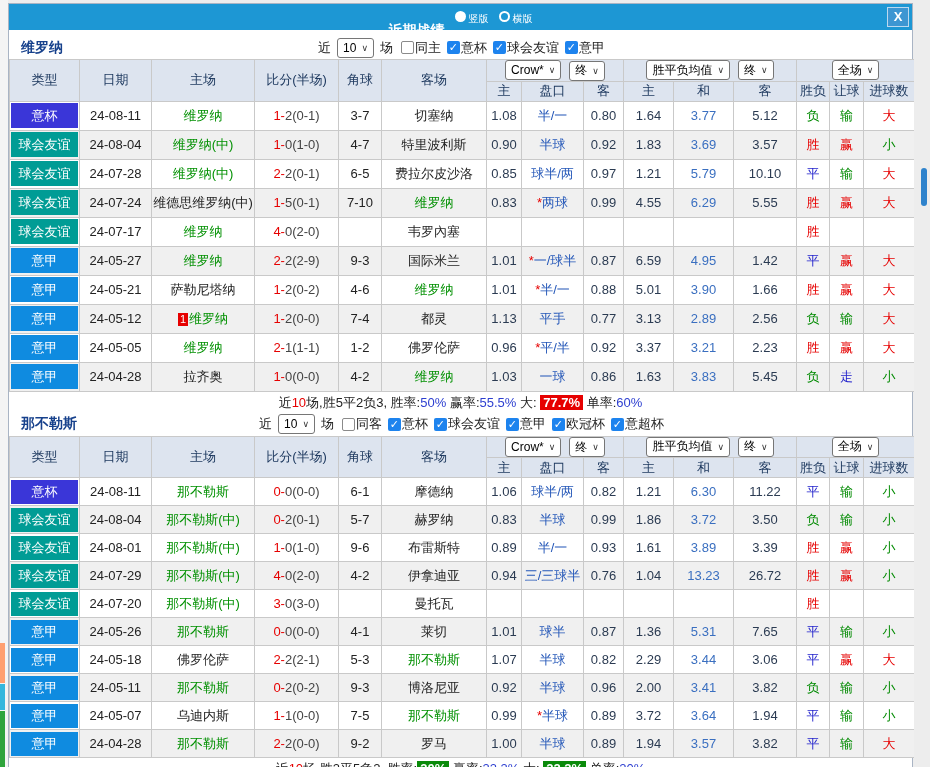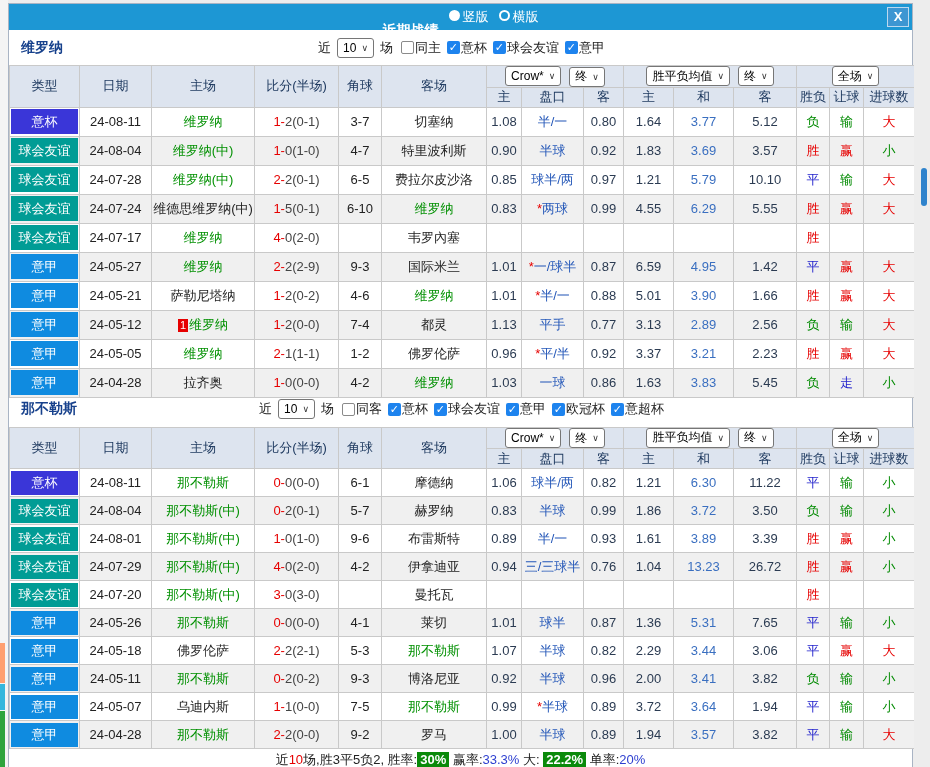--- a/index.html
+++ b/index.html
@@ -18,39 +18,39 @@
   .scroll-track{position:absolute;left:914px;top:0;width:16px;height:767px;background:#ededed;}
   .scroll-thumb{position:absolute;left:7px;top:168px;width:6px;height:38px;background:#2f83cc;border-radius:3px;cursor:pointer;}
 
   .popup{position:absolute;left:8px;top:3px;width:905px;background:#fff;border:1px solid #a9b4c4;box-sizing:border-box;}
   .titlebar{height:26px;background:#1d97d4;position:relative;display:flex;align-items:center;justify-content:center;}
   .tb-center{color:#fff;font-size:14px;display:flex;align-items:center;}
   .tb-title{font-weight:bold;margin-top:27px;}
   .rd{display:inline-block;width:11px;height:11px;border-radius:50%;box-sizing:border-box;margin:0 3px 0 10px;}
   .rd.on{background:#fff;}
   .rd.off{border:2px solid #fff;background:transparent;}
-  .rd-label{color:#fff;font-size:13px;}
+  .rd-label{color:#fff;font-size:10px;}
   .close-btn{position:absolute;right:3px;top:3px;width:22px;height:20px;background:#3d96d2;border:1px solid #bcd9ef;
     color:#fff;font-weight:bold;font-size:13px;line-height:18px;text-align:center;cursor:pointer;padding:0;}
 
   .filter-row{height:23px;display:flex;align-items:center;justify-content:center;position:relative;font-size:13px;color:#222;background:#fff;}
   .filter-row.first{margin-top:6px;}
   .team-name{position:absolute;left:12px;font-weight:bold;font-size:14px;color:#17418c;}
   .flt-piece{margin:0 2px;}
   .sel{display:inline-flex;align-items:center;border:1px solid #767676;border-radius:3px;background:#fff;
     padding:0 5px;height:18px;font-size:12px;color:#000;margin:0 4px;cursor:pointer;white-space:nowrap;}
   .sel .sel-label{margin-right:5px;}
   .sel .caret{font-size:9px;color:#333;}
   .cb-wrap{display:inline-flex;align-items:center;margin-left:6px;cursor:pointer;}
   .cb{display:inline-block;width:13px;height:13px;border-radius:2px;box-sizing:border-box;text-align:center;}
   .cb.on{background:#1d83ee;color:#fff;font-size:11px;line-height:13px;}
   .cb.off{background:#fff;border:1px solid #8a8a8a;}
   .cb-label{margin-left:1px;}
 
-  table{width:100%;border-collapse:collapse;table-layout:fixed;font-size:13px;margin-top:6px;}
+  table{width:100%;border-collapse:collapse;table-layout:fixed;font-size:13px;}
   th,td{border:1px solid #c9c9c9;text-align:center;padding:0;overflow:hidden;white-space:nowrap;}
   thead th{background:#dde4ef;color:#1f3a60;font-weight:normal;height:19px;}
   thead th.sel-cell{height:19px;}
   tbody td{height:28px;color:#222;}
   .s2 tbody td{height:27px;}
   tr.odd td{background:#fff;}
   tr.even td{background:#f0f0f0;}
   td.cream{background:#fbf5ea;color:#2b3b52;}
   td.avg{background:#ecf5fb;text-align:center;}
   td.avg-side{color:#2b3b52;}
@@ -234,21 +234,21 @@
             <td class="c-green">输</td>
             <td class="c-red">大</td>
           </tr>
           <tr class="even">
             <td>
               <span class="t-badge t-fr">球会友谊</span>
             </td>
             <td>24-07-24</td>
             <td><span>维德思维罗纳(中)</span></td>
             <td><span class="sc-red">1-</span><span class="sc-rest">5(0-1)</span></td>
-            <td>6-10</td>
+            <td>7-10</td>
             <td><span class="team-green">维罗纳</span></td>
             <td class="cream">0.83</td>
             <td class="cream"><span class="star">*</span><span class="hcap">两球</span></td>
             <td class="cream">0.99</td>
             <td class="avg avg-side">4.55</td>
             <td class="avg avg-mid">6.29</td>
             <td class="avg avg-side">5.55</td>
             <td class="c-red">胜</td>
             <td class="c-red">赢</td>
             <td class="c-red">大</td>
@@ -362,20 +362,21 @@
             <td class="cream">0.86</td>
             <td class="avg avg-side">1.63</td>
             <td class="avg avg-mid">3.83</td>
             <td class="avg avg-side">5.45</td>
             <td class="c-green">负</td>
             <td class="c-blue">走</td>
             <td class="c-green">小</td>
           </tr>
         </tbody>
       </table>
+      <div class="summary-row"><span>近</span><span class="sum-r">10</span><span>场,胜5平2负3, 胜率:</span><span class="sum-b">50%</span><span> 赢率:</span><span class="sum-b">55.5%</span><span> 大: </span><span class="sum-badge-r">77.7%</span><span> 单率:</span><span class="sum-b">60%</span></div>
       <div class="filter-row">
         <span class="team-name">那不勒斯</span>
         <span class="flt-piece">近</span>
         <span class="sel">
           <span class="sel-label">10</span>
           <span class="caret">∨</span>
         </span>
         <span class="flt-piece">场</span>
         <span class="cb-wrap">
           <span class="cb off"></span>

